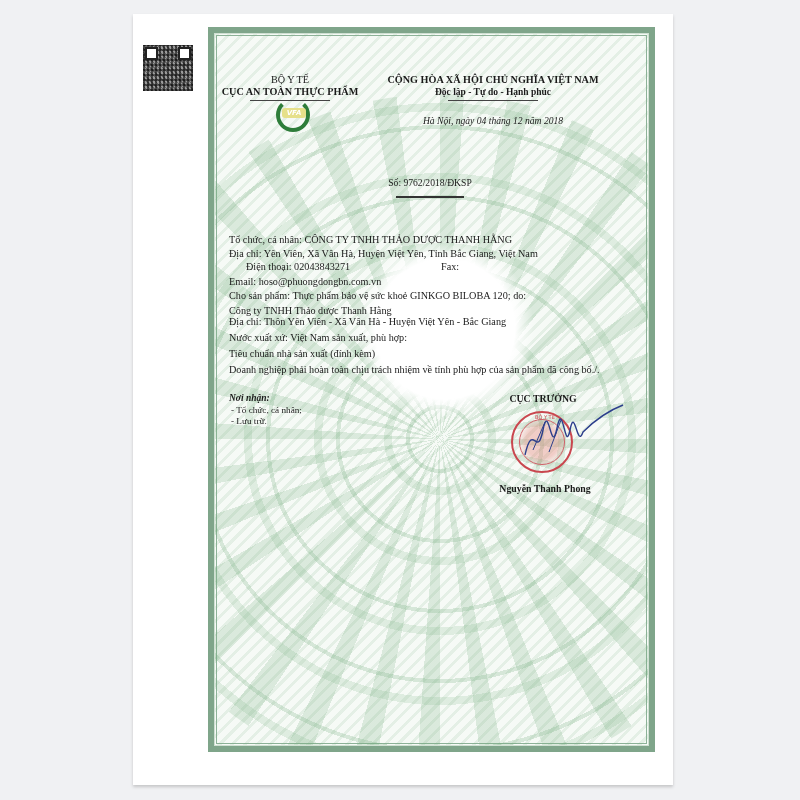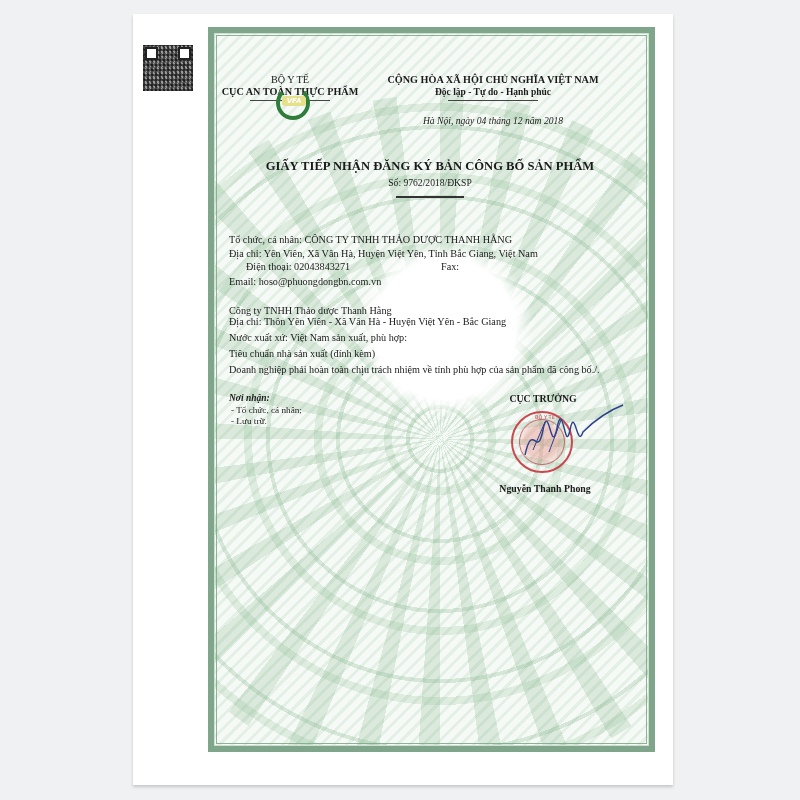--- a/index.html
+++ b/index.html
@@ -67,21 +67,21 @@
     background:radial-gradient(circle, #ffffff 0 55%, rgba(255,255,255,0) 70%);
   }
 
   .content { position:absolute; left:0; top:0; width:800px; height:628px;margin-top:28px; }
   .t { position:absolute; white-space:nowrap; font-size:10.2px; line-height:12px; }
   .b { font-weight:bold; }
   .i { font-style:italic; }
   .center { text-align:center; transform:translateX(-50%); }
 
   .logo {
-    position:absolute; left:274px; top:58px; width:40px; height:38px;
+    position:absolute; left:274px; top:70px; width:40px; height:38px;
   }
   .logo .ring {
     position:absolute; left:2px; top:0; width:34px; height:34px; border-radius:50%;
     border:4px solid #2e7d3a; box-sizing:border-box; border-top-color:transparent;
   }
   .logo .vfa {
     position:absolute; left:8px; top:10px; width:24px; height:10px;
     background:#e6e08a; border-radius:3px;
     font-family:"DejaVu Sans", sans-serif; font-size:7px; font-weight:bold;
     color:#fff; text-align:center; line-height:10px; font-style:italic;
@@ -129,29 +129,29 @@
   <div class="logo">
     <div class="ring"></div>
     <div class="vfa">VFA</div>
   </div>
 
   <div class="t b center" style="left:493px; top:46px;">CỘNG HÒA XÃ HỘI CHỦ NGHĨA VIỆT NAM</div>
   <div class="t b center" style="left:493px; top:58px; font-size:9.5px;">Độc lập - Tự do - Hạnh phúc</div>
   <div class="hr" style="left:448px; top:72px; width:90px;"></div>
   <div class="t i center" style="left:493px; top:87px; font-size:9.6px;">Hà Nội, ngày 04 tháng 12 năm 2018</div>
 
-  <div class="t b center" style="left:430px; top:131px; font-size:12.6px; line-height:15px;">GIẤY TIẾP NHẬN ĐĂNG KÝ BẢN CÔNG BỐ SẢN PHẨM</div>
   <div class="t center" style="left:430px; top:149px; font-size:9.6px;">Số: 9762/2018/ĐKSP</div>
   <div class="hr" style="left:396px; top:168px; width:68px; height:2px; background:#333;"></div>
 
   <div class="t" style="left:229px; top:206px;">Tổ chức, cá nhân: CÔNG TY TNHH THẢO DƯỢC THANH HẰNG</div>
   <div class="t" style="left:229px; top:220px;text-align:center;">Địa chỉ: Yên Viên, Xã Vân Hà, Huyện Việt Yên, Tỉnh Bắc Giang, Việt Nam</div>
   <div class="t" style="left:229px; top:233px;padding-left:17px;">Điện thoại: 02043843271</div>
   <div class="t" style="left:441px; top:233px;">Fax:</div>
   <div class="t" style="left:229px; top:248px;">Email: hoso@phuongdongbn.com.vn</div>
+  <div class="t" style="left:229px; top:262px;">Cho sản phẩm: Thực phẩm bảo vệ sức khoẻ GINKGO BILOBA 120; do:</div>
   <div class="t" style="left:229px; top:277px;">Công ty TNHH Thảo dược Thanh Hằng</div>
   <div class="t" style="left:229px; top:288px;text-align:center;">Địa chỉ: Thôn Yên Viên - Xã Vân Hà - Huyện Việt Yên - Bắc Giang</div>
   <div class="t" style="left:229px; top:304px;">Nước xuất xứ: Việt Nam sản xuất, phù hợp:</div>
   <div class="t" style="left:229px; top:320px;">Tiêu chuẩn nhà sản xuất (đính kèm)</div>
   <div class="t" style="left:229px; top:336px;">Doanh nghiệp phải hoàn toàn chịu trách nhiệm về tính phù hợp của sản phẩm đã công bố./.</div>
 
   <div class="t b i" style="left:229px; top:364px; font-size:9.5px;">Nơi nhận:</div>
   <div class="t" style="left:231px; top:376px; font-size:9.2px;">- Tổ chức, cá nhân;</div>
   <div class="t" style="left:231px; top:387px; font-size:9.2px;">- Lưu trữ.</div>
 

